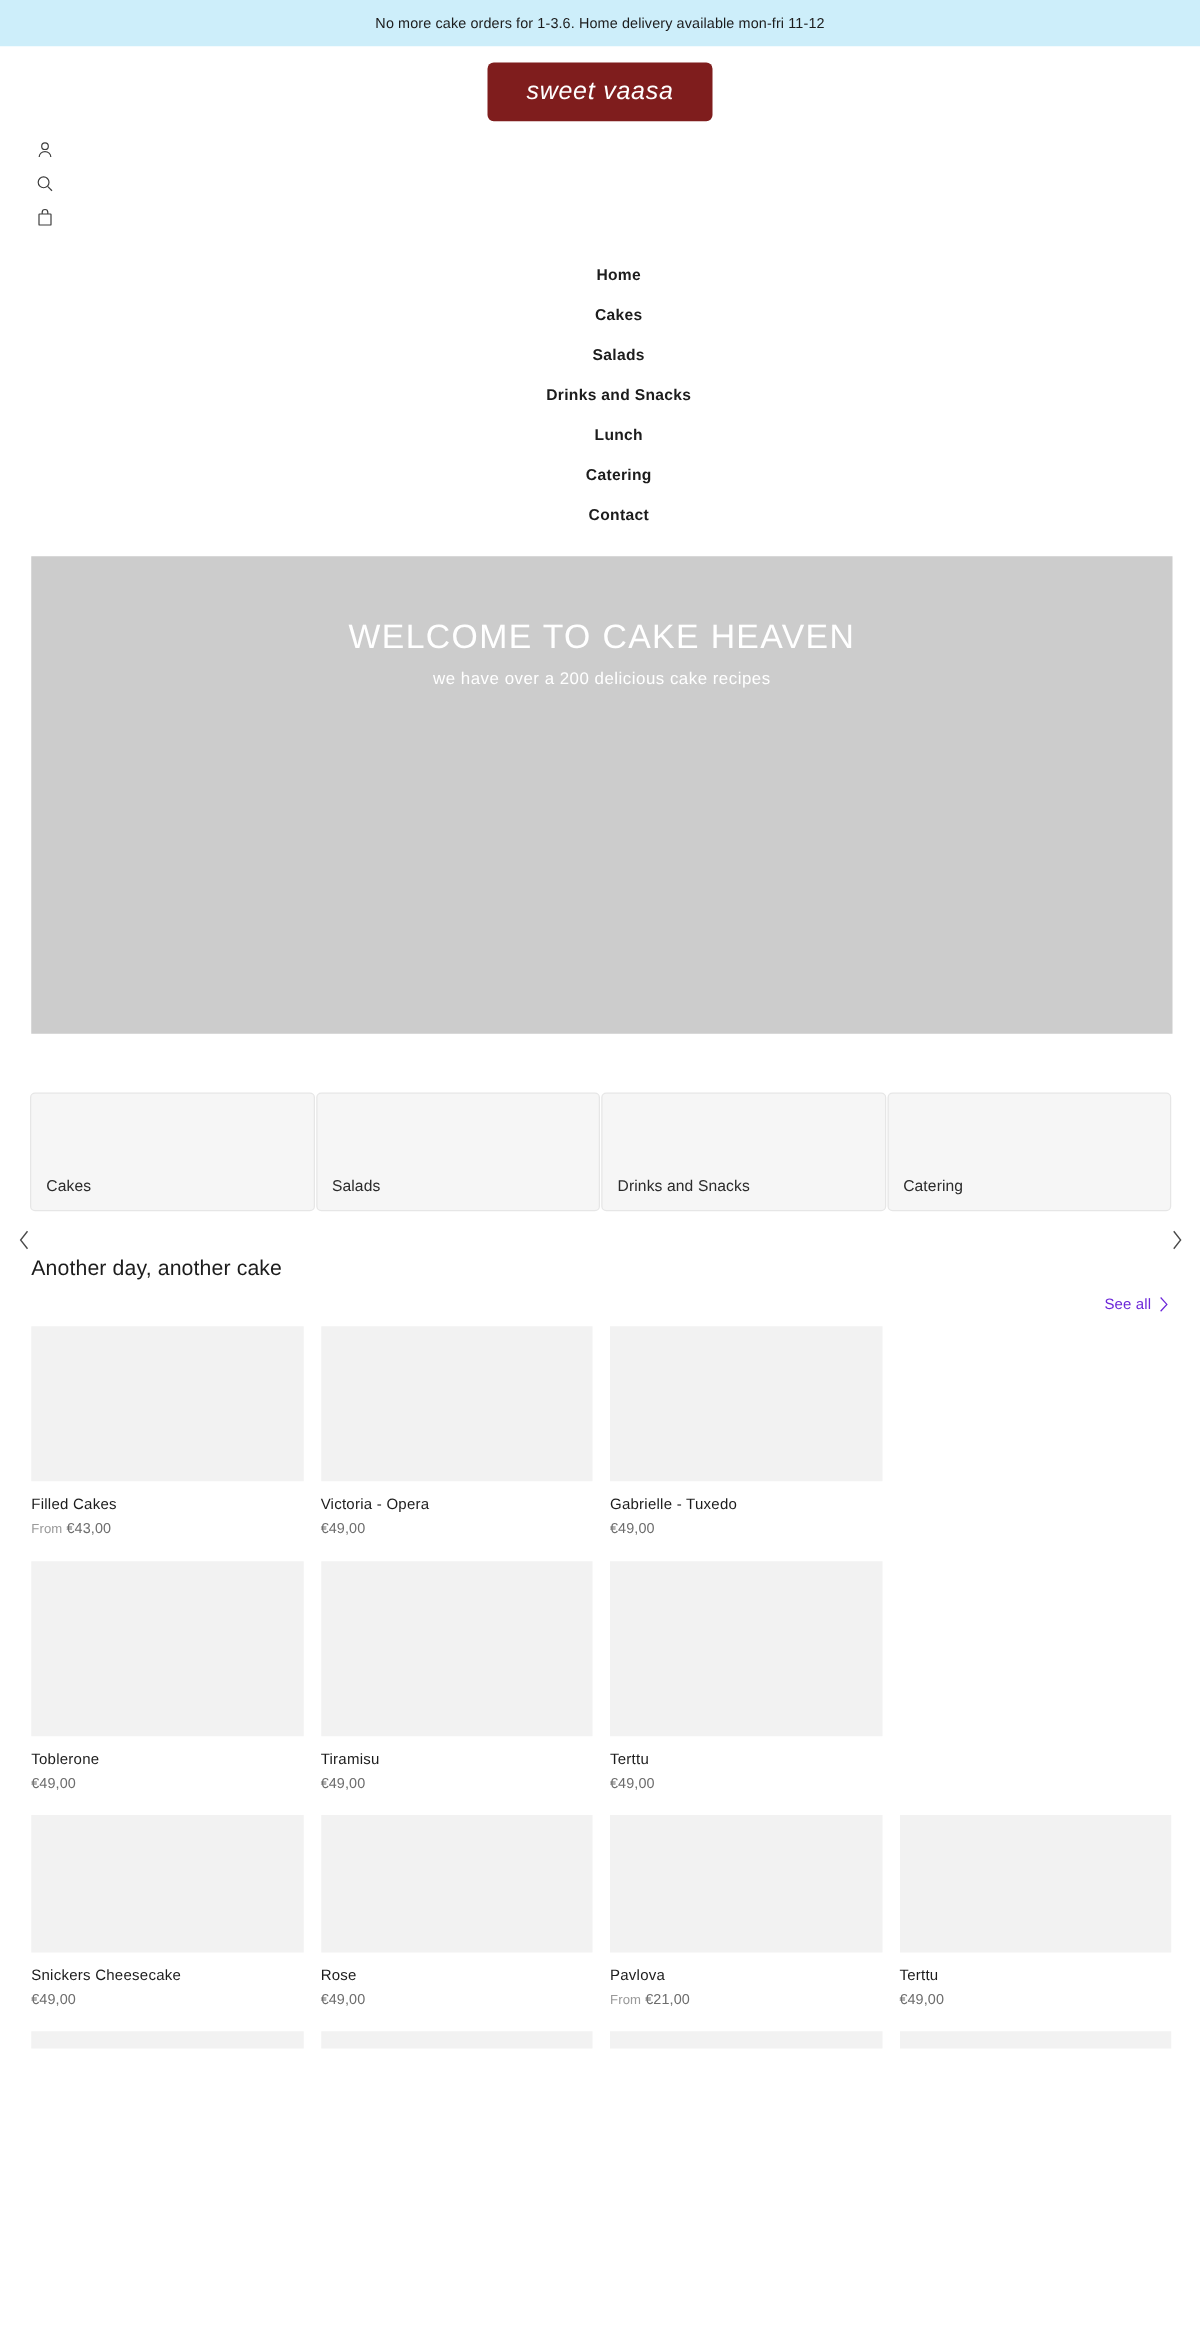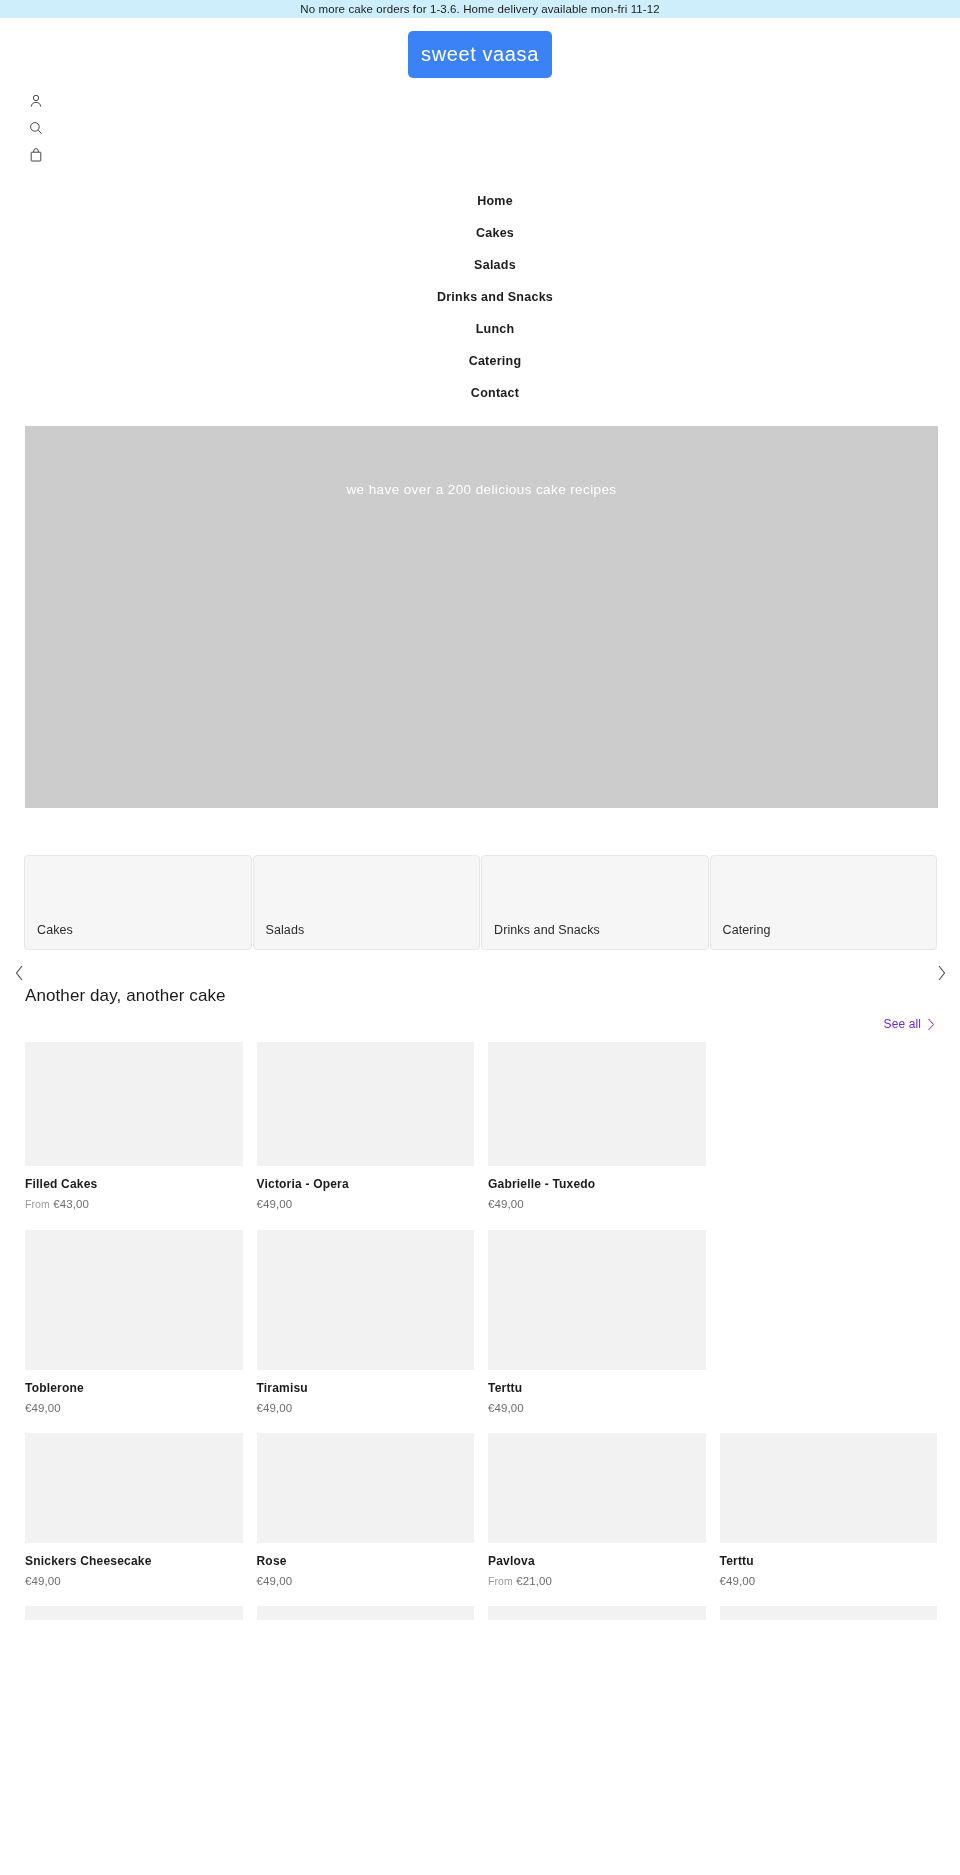--- a/index.html
+++ b/index.html
@@ -9,46 +9,47 @@
     background: #ffffff;
     font-family: "Liberation Sans", sans-serif;
     color: #1c1c1c;
     -webkit-font-smoothing: antialiased;
   }
   body { width: 960px; overflow-x: hidden; }
 
   
   .announcement {
     background: #cdeefa;
-    height: 18px;
+    height: 37px;
     display: flex;
     align-items: center;
     justify-content: center;
     font-size: 11.5px;
     letter-spacing: .1px;
     color: #1c1c1c;
   }
 
   
   .header {
     padding-top: 13px;
     position: relative;
   }
   .logo-wrap {
     display: flex;
     justify-content: center;
   }
   .logo {
-    background: #3b82f6;
+    background: #7f1d1d;
     border-radius: 5px;
-    width: 144px;
+    width: 180px;
     height: 47px;
     display: flex;
     align-items: center;
     justify-content: center;
+    font-style: italic;
   }
   .logo-text {
     color: #ffffff;
     font-size: 20px;
     letter-spacing: .6px;
     font-weight: 400;
   }
 
   .header-icons {
     display: flex;
@@ -199,21 +200,21 @@
     background: #f2f2f2;
   }
   .card-img.tall   { height: 257px; }
   .card-img.short  { height: 124px; }
   .card-img.med    { height: 140px; }
   .card-img.med2   { height: 110px; }
   .card-img.cut    { height: 14px; }
 
   .card-title {
     font-size: 12px;
-    font-weight: 700;
+    font-weight: 400;
     color: #1c1c1c;
     letter-spacing: .2px;
     margin-top: 11px;
     line-height: 15px;
   }
   .card-price {
     font-size: 11.5px;
     color: #6d6d6d;
     margin-top: 5px;
     letter-spacing: .1px;
@@ -268,20 +269,21 @@
     <div class="nav-item">Salads</div>
     <div class="nav-item">Drinks and Snacks</div>
     <div class="nav-item">Lunch</div>
     <div class="nav-item">Catering</div>
     <div class="nav-item">Contact</div>
   </nav>
 </div>
 
 <div class="hero">
   <div class="hero-inner">
+    <div class="hero-title">WELCOME TO CAKE HEAVEN</div>
     <div class="hero-sub">we have over a 200 delicious cake recipes</div>
   </div>
 </div>
 
 <div class="cat-section">
   <div class="cat-row">
     <div class="cat-card">
       <span class="cat-label">Cakes</span>
     </div>
     <div class="cat-card">

